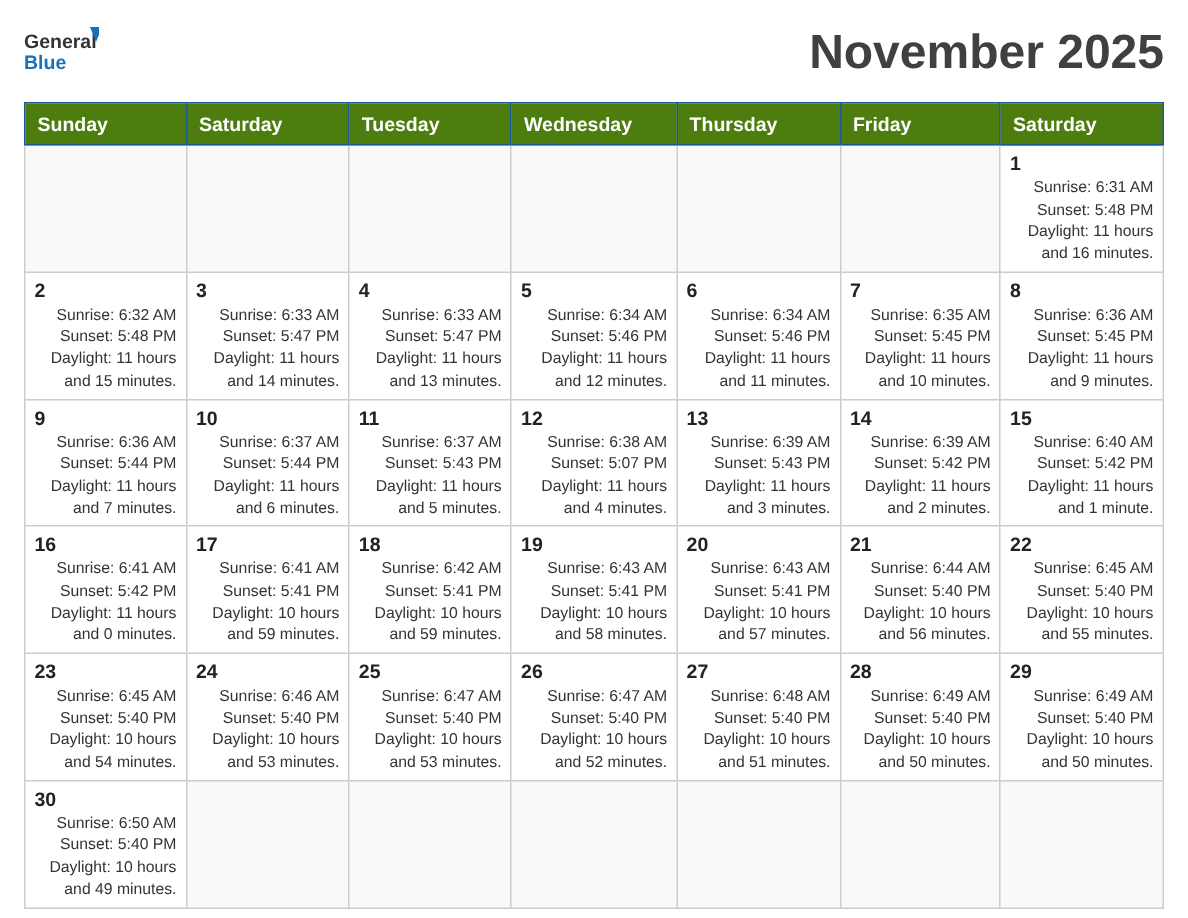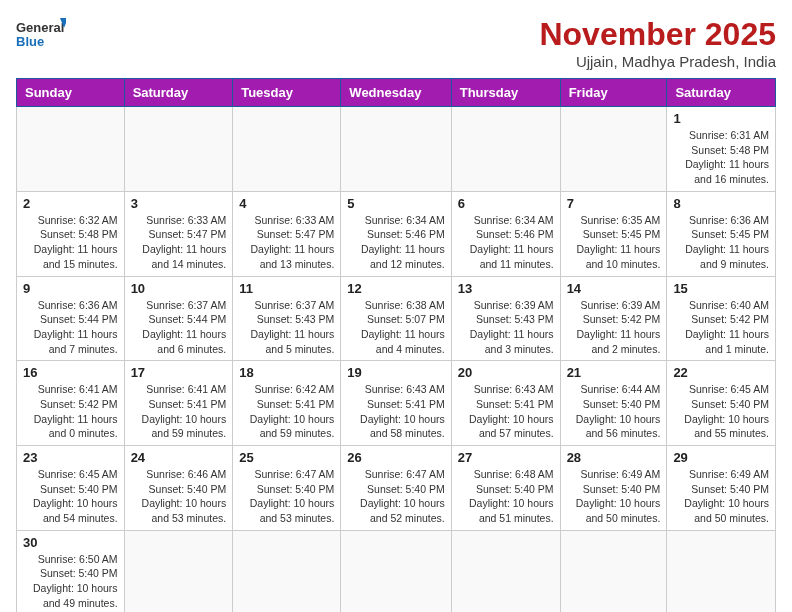--- a/index.html
+++ b/index.html
@@ -21,33 +21,33 @@
       display: flex;
       align-items: center;
       gap: 4px;
     }
     .title-area {
       text-align: right;
     }
     .month-title {
       font-size: 32px;
       font-weight: bold;
-      color: #b91c1c;
+      color: #404040;
     }
     .location {
       font-size: 15px;
       color: #444;
     }
     table {
       width: 100%;
       border-collapse: collapse;
       border: 1px solid #ccc;
     }
     .day-header {
-      background-color: #a21caf;
+      background-color: #4d7c0f;
       color: #fff;
       text-align: left;
       padding: 6px 8px;
       font-size: 13px;
       font-weight: bold;
       border: 1px solid #1a5a9a;
     }
     .cell {
       border: 1px solid #ccc;
       vertical-align: top;
@@ -80,21 +80,20 @@
 <div class="header-area">
   <div class="logo">
   <svg width="50" height="44" viewBox="0 0 50 44" xmlns="http://www.w3.org/2000/svg">
     <text x="0" y="16" font-size="13" font-weight="bold" fill="#333" font-family="Arial">General</text>
     <text x="0" y="30" font-size="13" font-weight="bold" fill="#1a6fba" font-family="Arial">Blue</text>
     <polygon points="44,2 52,2 48,12" fill="#1a6fba"></polygon>
   </svg>
 </div>
   <div class="title-area">
     <div class="month-title">November 2025</div>
-    <div class="location">Ujjain, Madhya Pradesh, India</div>
   </div>
 </div>
 
 <table>
   <thead>
     <tr>
     <th class="day-header">Sunday</th>
         <th class="day-header">Saturday</th>
         <th class="day-header">Tuesday</th>
         <th class="day-header">Wednesday</th>

